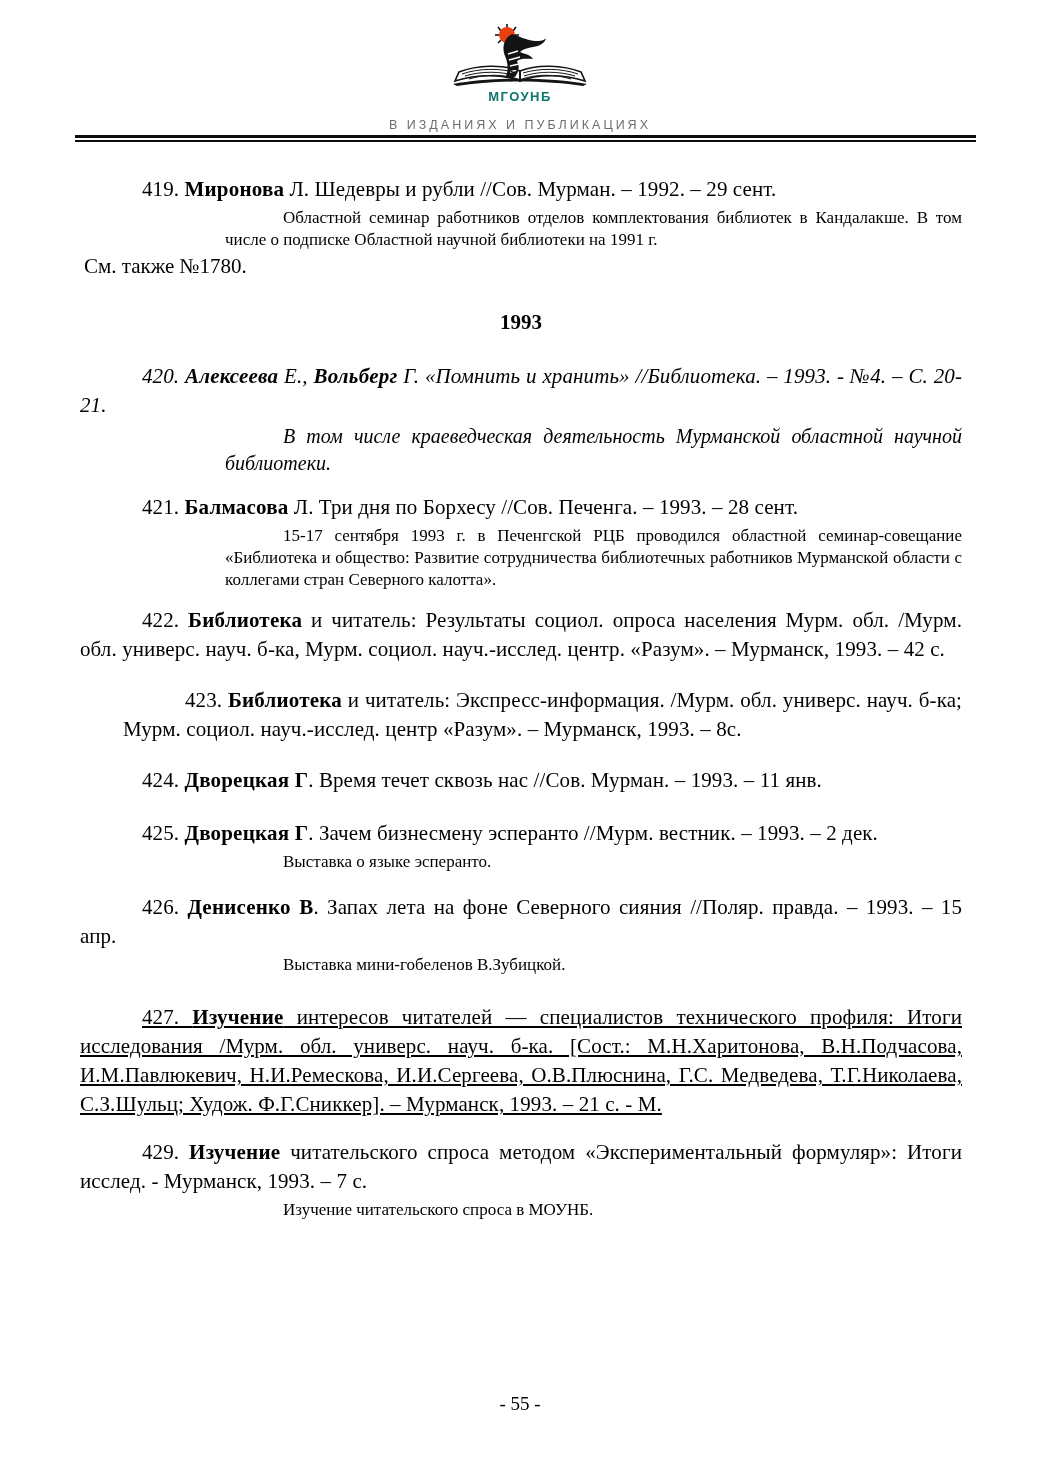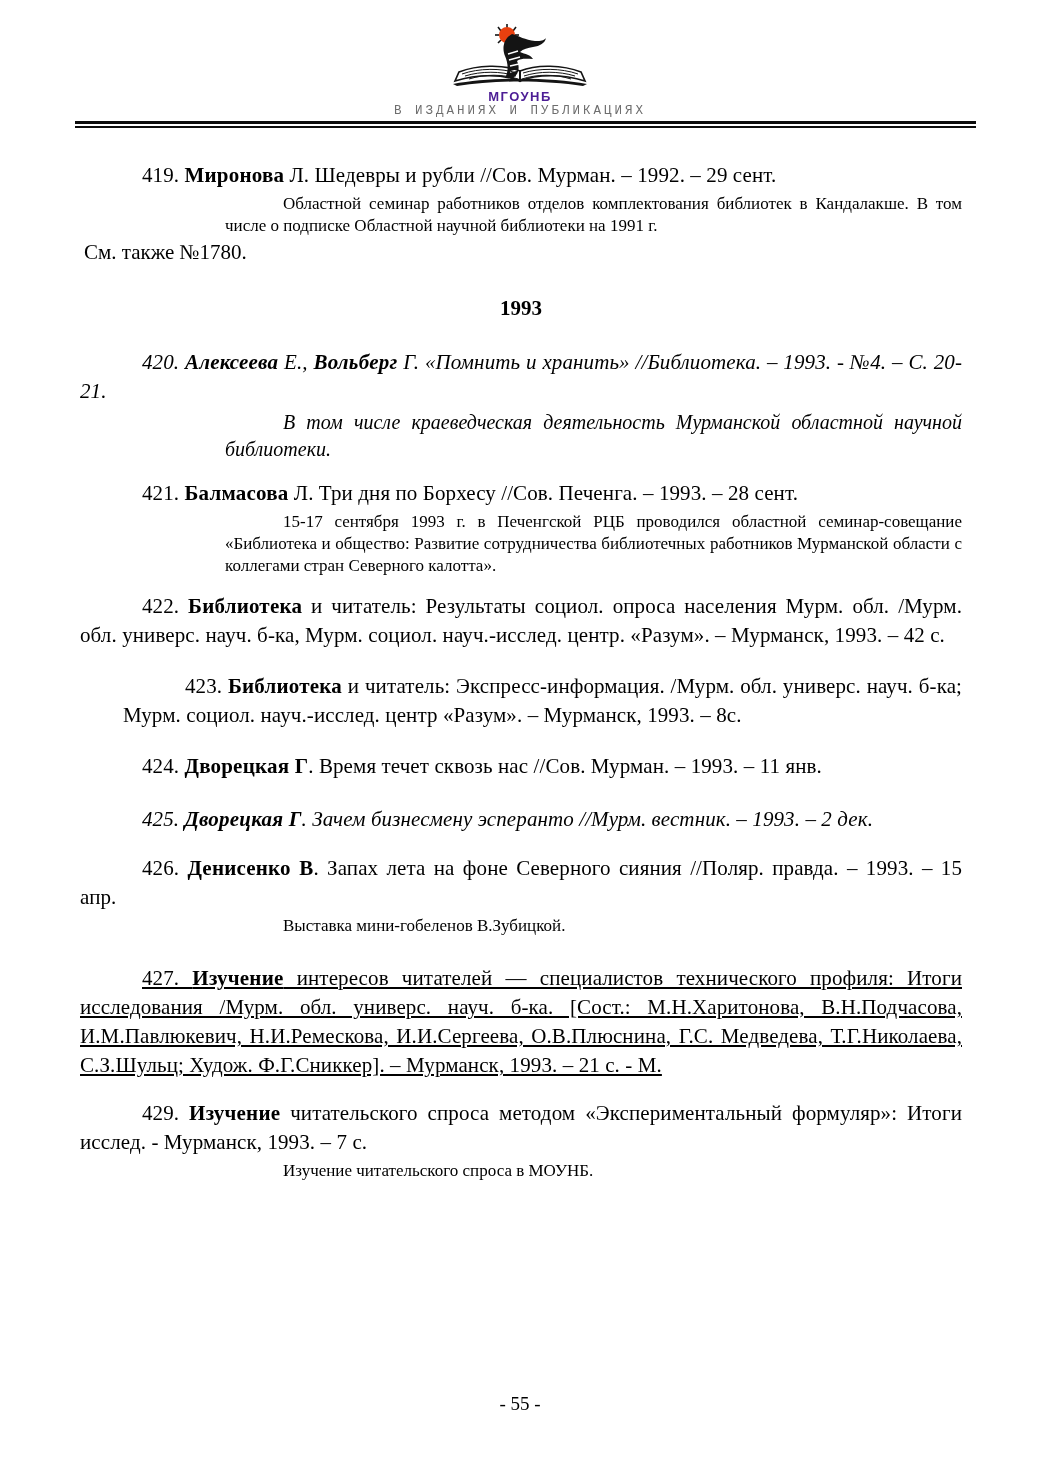--- a/index.html
+++ b/index.html
@@ -11,26 +11,26 @@
   }
   .page { width: 100%; height: 100%; position: relative; }
 
   
   .page-header { padding-top: 24px; text-align: center; }
   .logo-wrap { line-height: 0; }
   .logo-wrap svg { display: inline-block; }
   .logo-acronym {
     font-family: "Liberation Sans", sans-serif;
     font-weight: bold; font-size: 13px; letter-spacing: 1.5px;
-    color: #4c1d95; margin-top: 1px; line-height: 15px;
+    color: #0f766e; margin-top: 1px; line-height: 15px;
   }
   .tagline {
-    font-family: Liberation Mono, monospace;
+    font-family: Liberation Sans, sans-serif;
     font-size: 12.5px; letter-spacing: 3px; color: #6e6e6e;
-    margin-top: 0; line-height: 14px; white-space: nowrap;
+    margin-top: 14px; line-height: 14px; white-space: nowrap;
   }
   .double-rule {
     margin: 3px 64px 0 75px; height: 2px;
     border-top: 3px solid #0c0c0c; border-bottom: 2px solid #0c0c0c;
   }
 
   
   .content { padding: 22px 78px 0 80px; font-size: 21px; }
   .entry { margin: 0; }
   .entry-title {
@@ -51,21 +51,21 @@
     margin: 27px 0 0 0; line-height: 29px;
   }
 
   
   .entry-419 { margin-top: 11px; }
   .entry-420 { margin-top: 25px; font-style: italic; }
   .entry-421 { margin-top: 16px; }
   .entry-422 { margin-top: 15px; }
   .entry-423 { margin-top: 22px; margin-left: 43px; }
   .entry-424 { margin-top: 22px; }
-  .entry-425 { margin-top: 24px; font-style: italic; }
+  .entry-425 { margin-top: 24px; }
   .entry-426 { margin-top: 20px; }
   .entry-427 { margin-top: 27px; text-decoration: underline; }
   .entry-428 { margin-top: 17px; }
   .entry-429 { margin-top: 19px; }
 
   
   .page-footer {
     position: absolute; left: 0; right: 0; bottom: 56px;
     text-align: center; font-size: 19px;
   }
@@ -146,20 +146,21 @@
 
   </article>
 
   <article class="entry entry-424">
     <p class="entry-title"><span>424. </span><b>Дворецкая Г</b><span>. Время течет сквозь нас //Сов. Мурман. – 1993. – 11 янв.</span></p>
 
   </article>
 
   <article class="entry entry-425">
     <p class="entry-title"><span>425. </span><b>Дворецкая Г</b><span>. Зачем бизнесмену эсперанто //Мурм. вестник. – 1993. – 2 дек.</span></p>
+    <p class="entry-annotation">Выставка о языке эсперанто.</p>
 
   </article>
 
   <article class="entry entry-426">
     <p class="entry-title"><span>426. </span><b>Денисенко В</b><span>. Запах лета на фоне Северного сияния //Поляр. правда. – 1993. – 15 апр.</span></p>
     <p class="entry-annotation">Выставка мини-гобеленов В.Зубицкой.</p>
 
   </article>
 
   <article class="entry entry-427">

